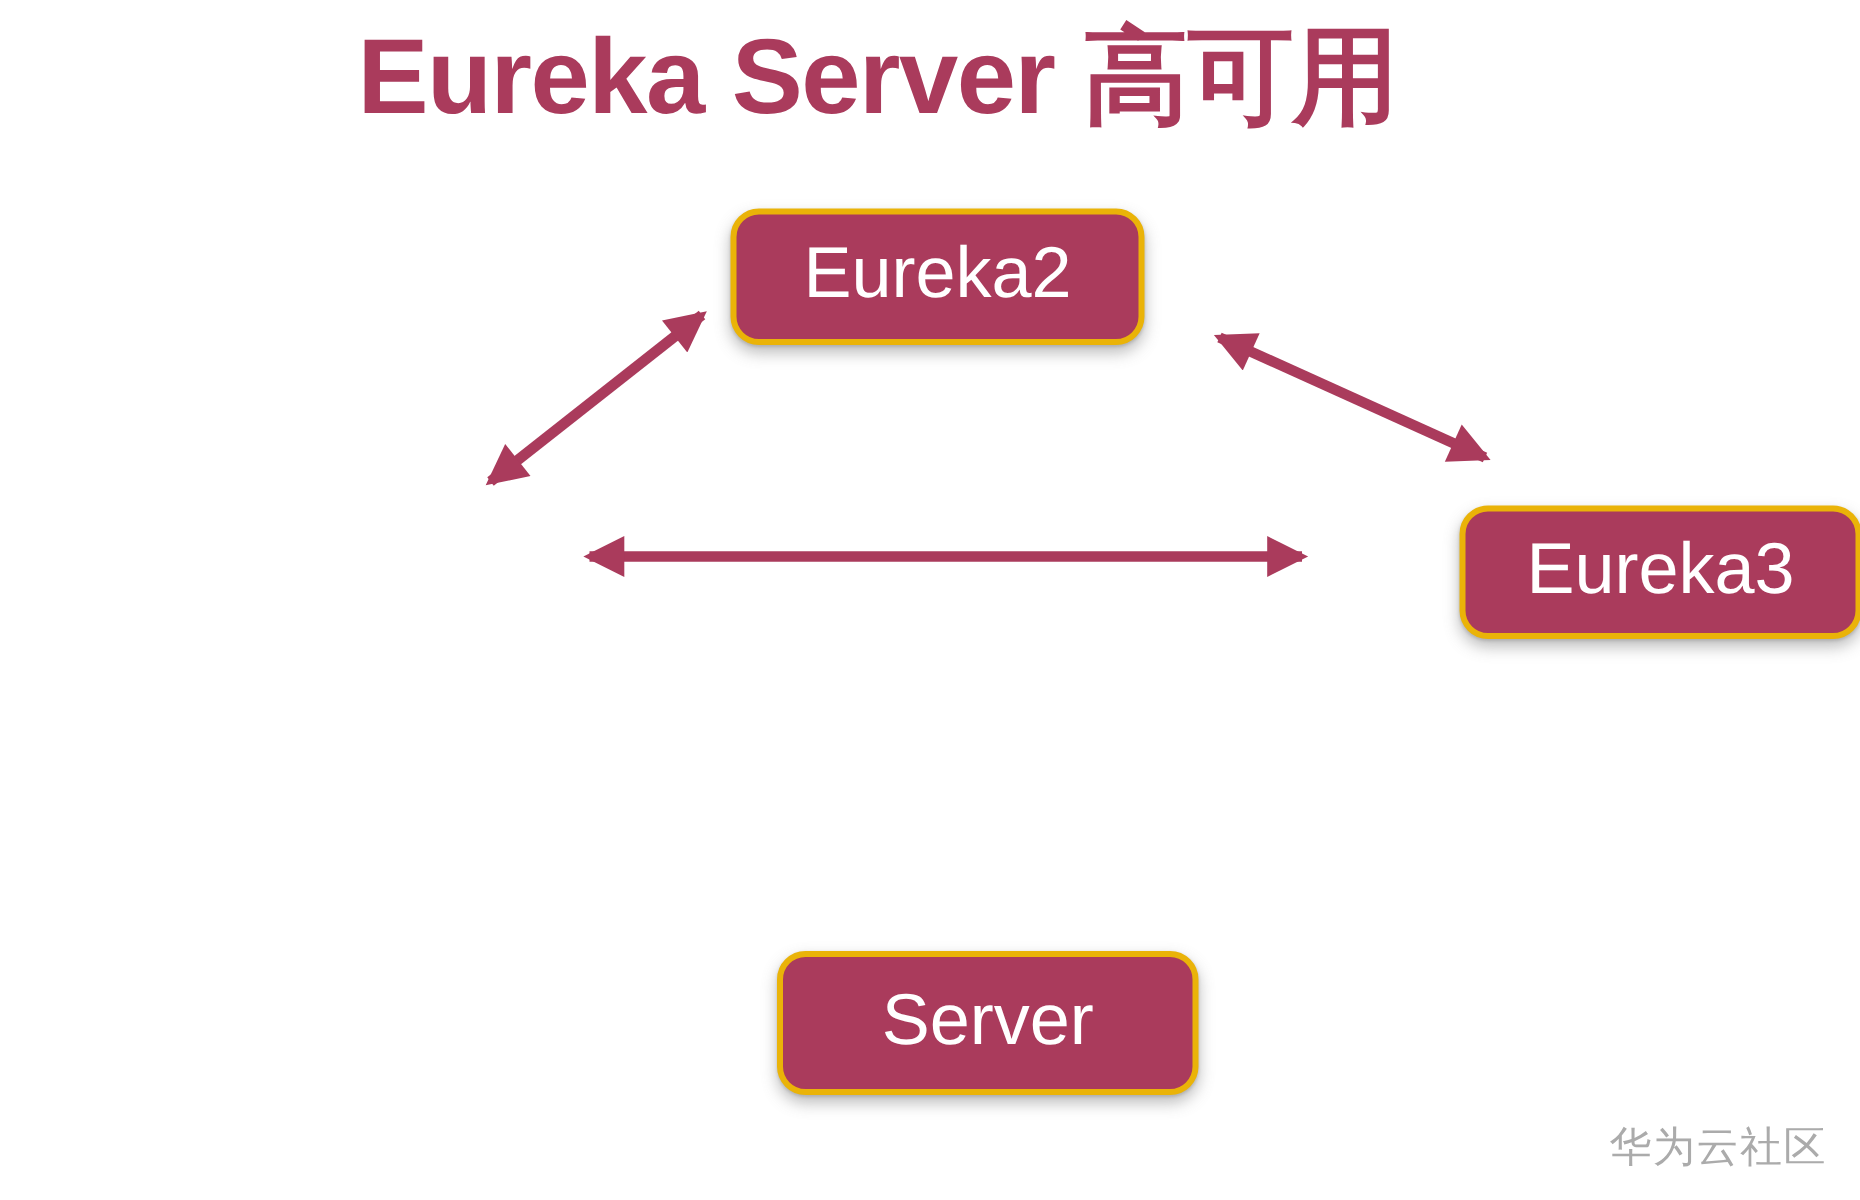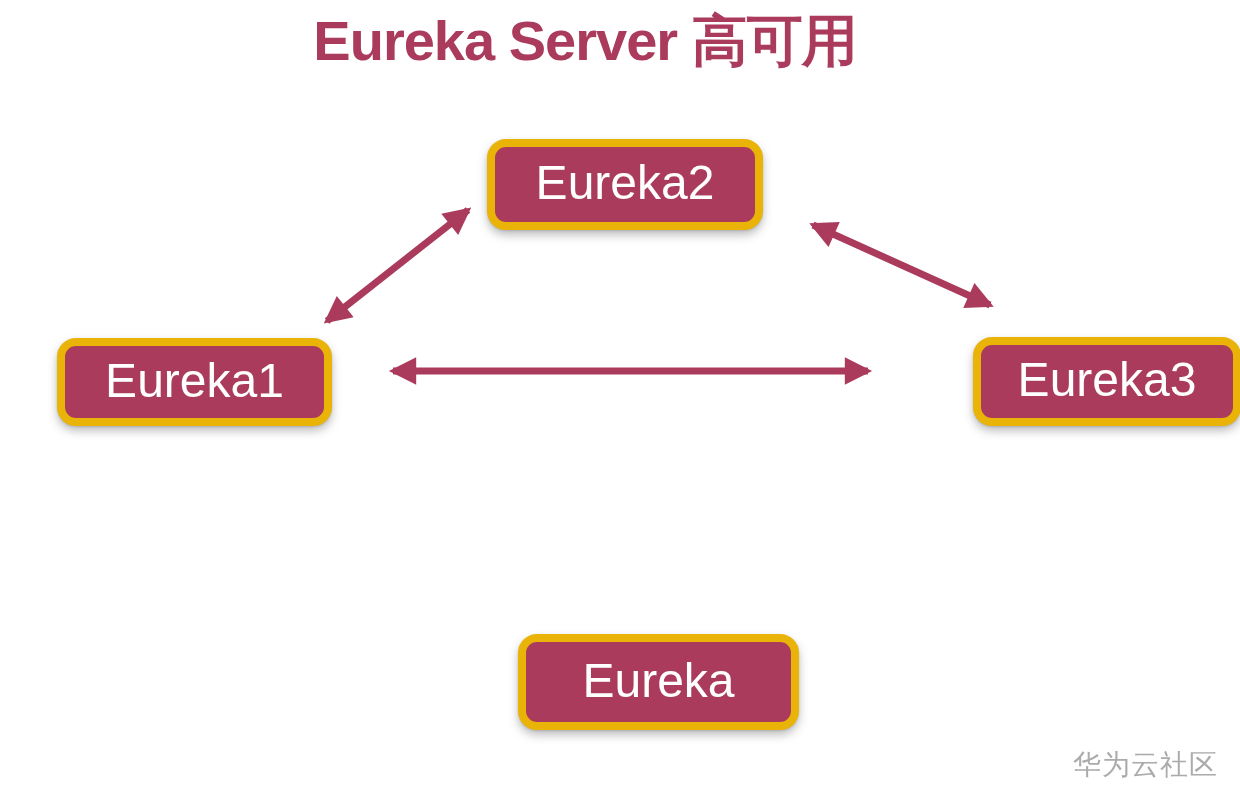--- a/index.html
+++ b/index.html
@@ -14,31 +14,31 @@
     height: 800px;
     background: var(--bg, #ffffff);
     overflow: hidden;
   }
   .diagram-title {
     position: absolute;
     top: 4px;
     left: 0;
     width: 1170px;
     text-align: center;
-    font-size: 56px;
+    font-size: 71px;
     font-weight: 700;
     letter-spacing: -1px;
     color: var(--accent, #AA3B5C);
     white-space: nowrap;
   }
   .node {
     position: absolute;
     box-sizing: border-box;
     background: var(--node-fill, #AA3B5C);
-    border: 8px solid #eab308;
+    border: 4px solid #eab308;
     border-radius: 19px;
     box-shadow: 0 5px 10px rgba(110,110,110,0.45), 0 1px 2px rgba(0,0,0,0.15);
     color: var(--node-text, #ffffff);
     font-size: 48px;
     font-weight: 400;
     display: flex;
     align-items: center;
     justify-content: center;
     white-space: nowrap;
   }
@@ -85,27 +85,24 @@
         <line x1="327" y1="321" x2="468" y2="210" stroke="#AA3B5C" stroke-width="7" marker-end="url(#arrowhead)" marker-start="url(#arrowhead)"></line>
         <line x1="813" y1="225" x2="990" y2="305" stroke="#AA3B5C" stroke-width="7" marker-end="url(#arrowhead)" marker-start="url(#arrowhead)"></line>
         <line x1="393" y1="371" x2="868" y2="371" stroke="#AA3B5C" stroke-width="7" marker-end="url(#arrowhead)" marker-start="url(#arrowhead)"></line>
       </g>
   </svg>
 
   <div class="node" id="node-eureka2">
     <span class="node-inner">Eureka2</span>
   </div>
 
-  <div class="node" id="node-eureka1">
-    <span class="node-inner">Eureka1</span>
-  </div>
 
   <div class="node" id="node-eureka3">
     <span class="node-inner">Eureka3</span>
   </div>
 
   <div class="node" id="node-client">
-    <span class="node-inner">Eureka</span>
+    <span class="node-inner">Server</span>
   </div>
 
   <div class="watermark">华为云社区</div>
 
 </div>
 
 </body></html>

